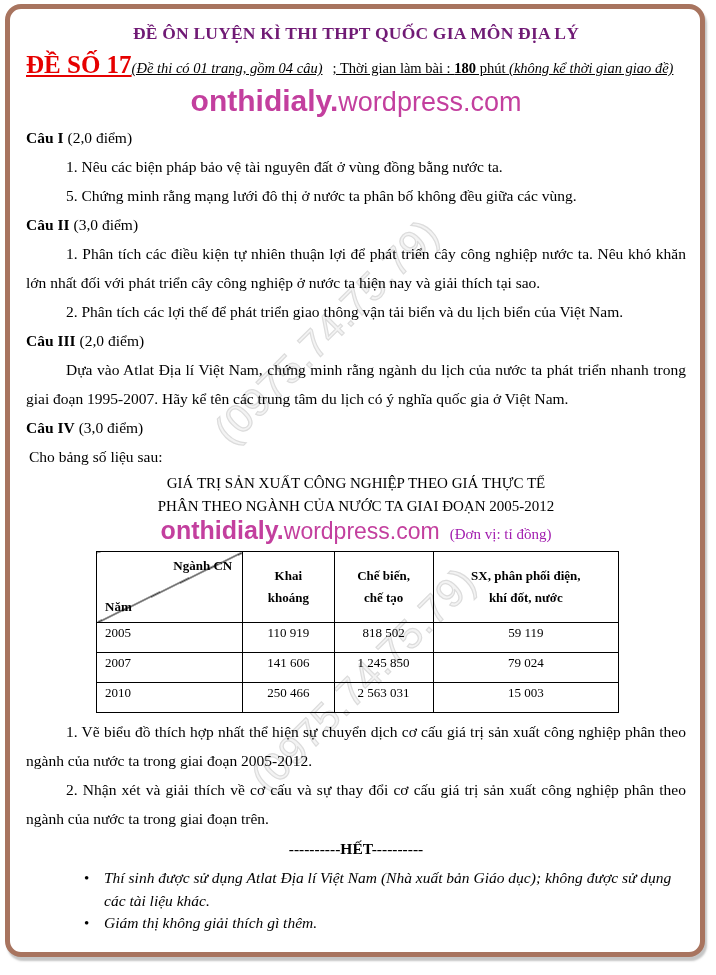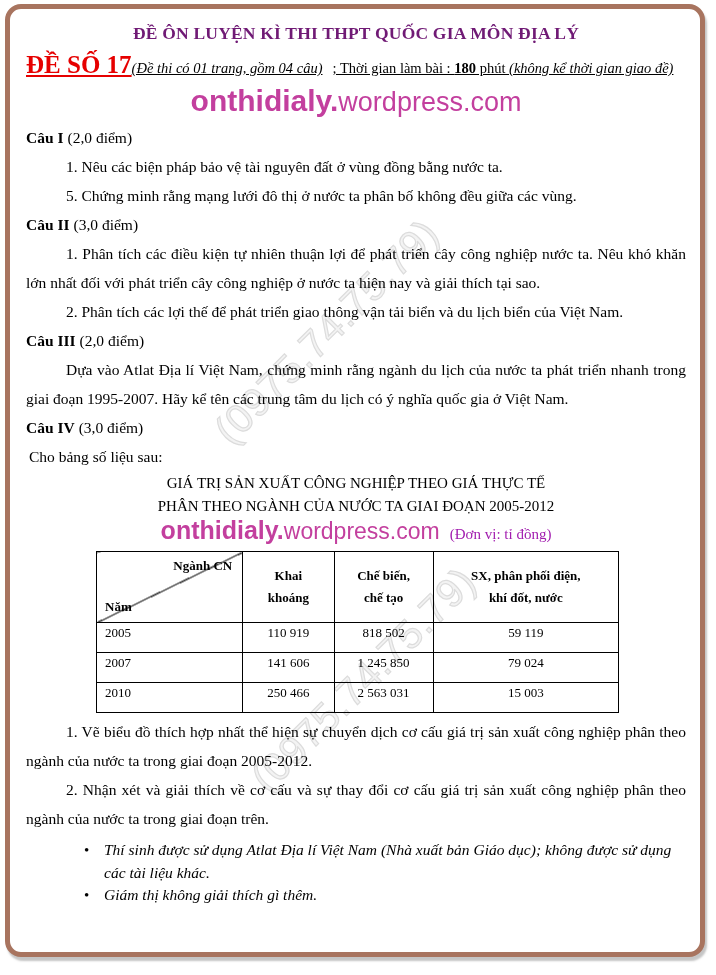--- a/index.html
+++ b/index.html
@@ -152,20 +152,21 @@
         <td class="val">250 466</td>
         <td class="val">2 563 031</td>
         <td class="val">15 003</td>
       </tr>
     </tbody>
       </table>
 
     <p class="para indent" style="margin-top:4px">1. Vẽ biểu đồ thích hợp nhất thể hiện sự chuyển dịch cơ cấu giá trị sản xuất công nghiệp phân theo ngành của nước ta trong giai đoạn 2005-2012.</p>
     <p class="para indent">2. Nhận xét và giải thích về cơ cấu và sự thay đổi cơ cấu giá trị sản xuất công nghiệp phân theo ngành của nước ta trong giai đoạn trên.</p>
 
+    <div class="het">----------HẾT----------</div>
 
     <div class="notes">
       <div class="note">
         <span class="bullet">•</span><span>Thí sinh được sử dụng Atlat Địa lí Việt Nam (Nhà xuất bản Giáo dục); không được sử dụng các tài liệu khác.</span>
       </div>
       <div class="note">
         <span class="bullet">•</span><span>Giám thị không giải thích gì thêm.</span>
       </div>
     </div>
 

